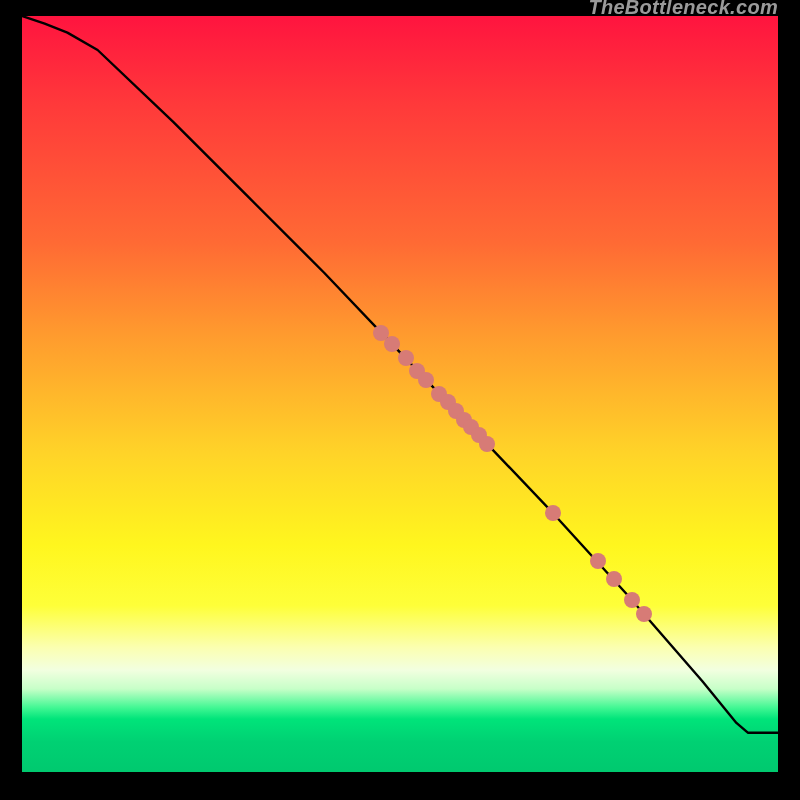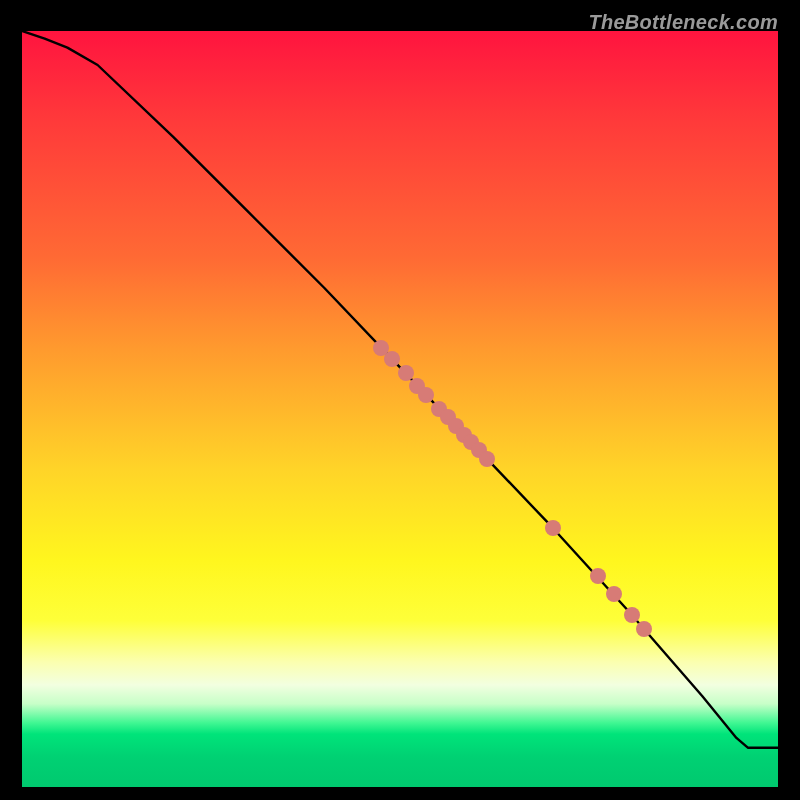--- a/index.html
+++ b/index.html
@@ -1,16 +1,16 @@
 <!DOCTYPE html>
 <html><head>
 <meta charset="utf-8">
 <style>
   html,body{margin:0;padding:0;width:800px;height:800px;background:#000;overflow:hidden;}
-  .frame{position:absolute;left:22px;top:31px;width:756px;height:756px;}
+  .frame{position:absolute;left:22px;top:16px;width:756px;height:756px;}
   .plot{position:absolute;left:0;top:0;width:756px;height:756px;
     background:linear-gradient(to bottom,
       #ff143f 0%,
       #ff3a3a 12%,
       #ff6a34 30%,
       #ff9a2e 42%,
       #ffd428 58%,
       #fff61e 70%,
       #feff39 78%,
       #fbffb0 83.5%,

